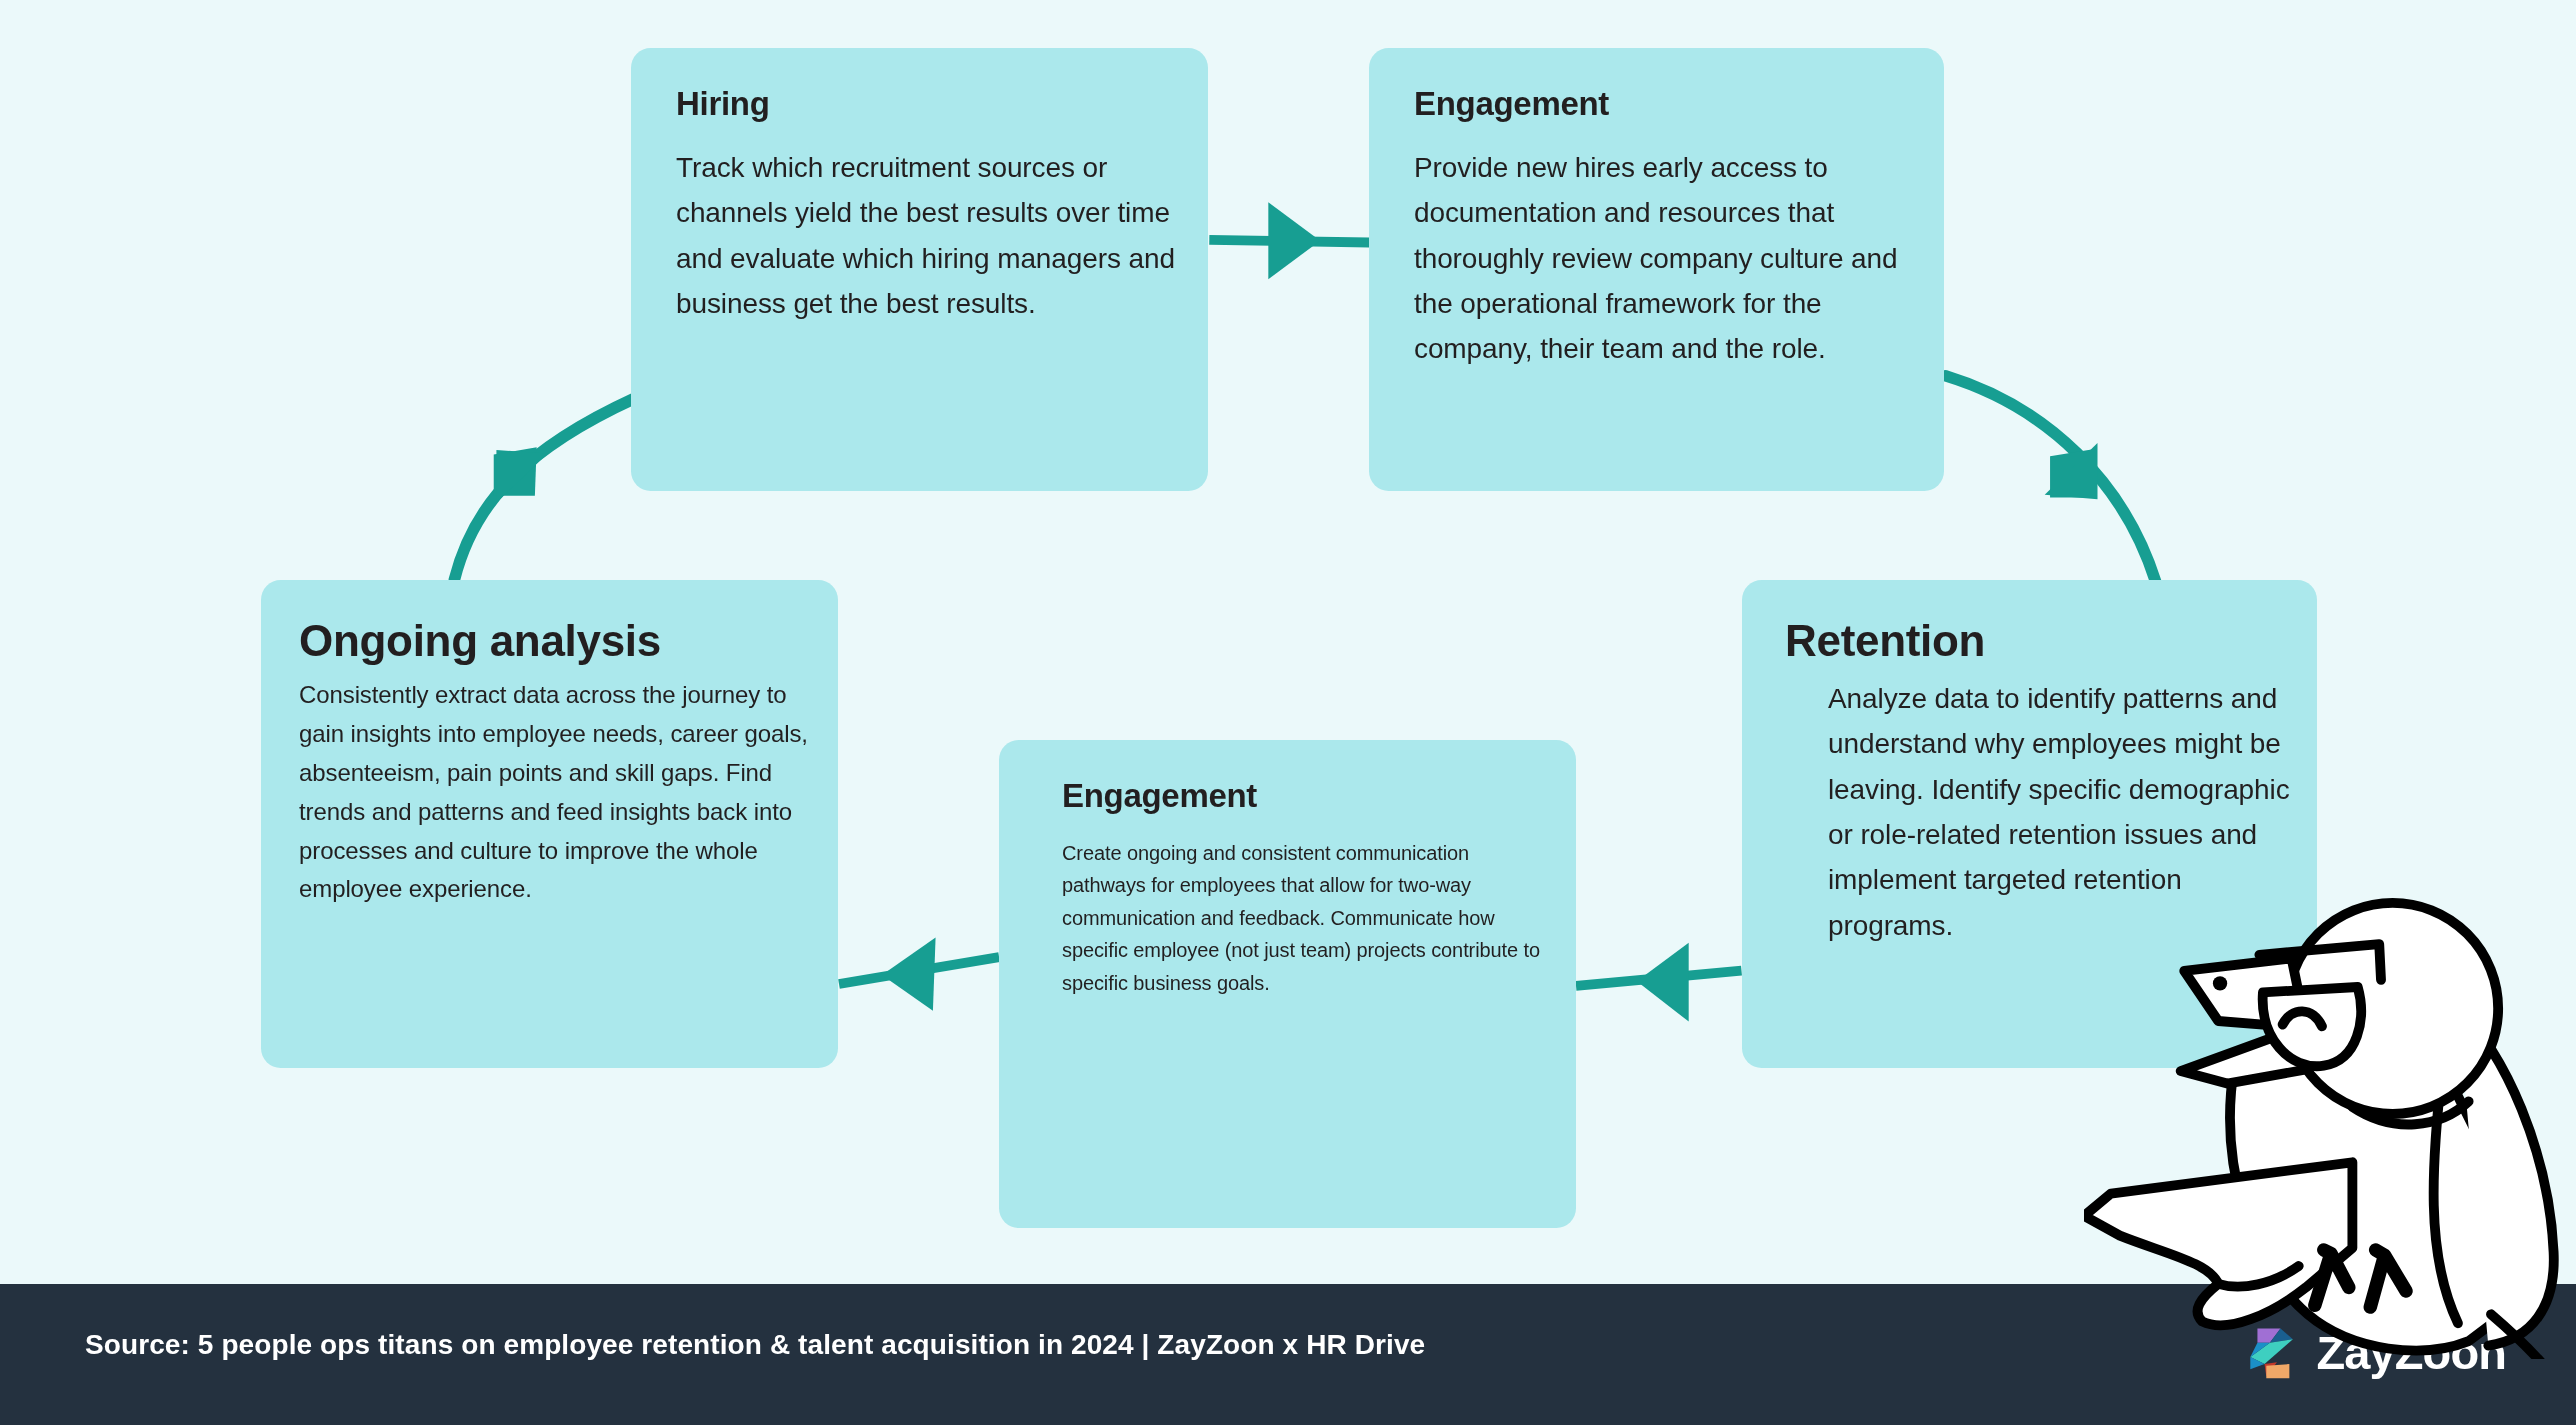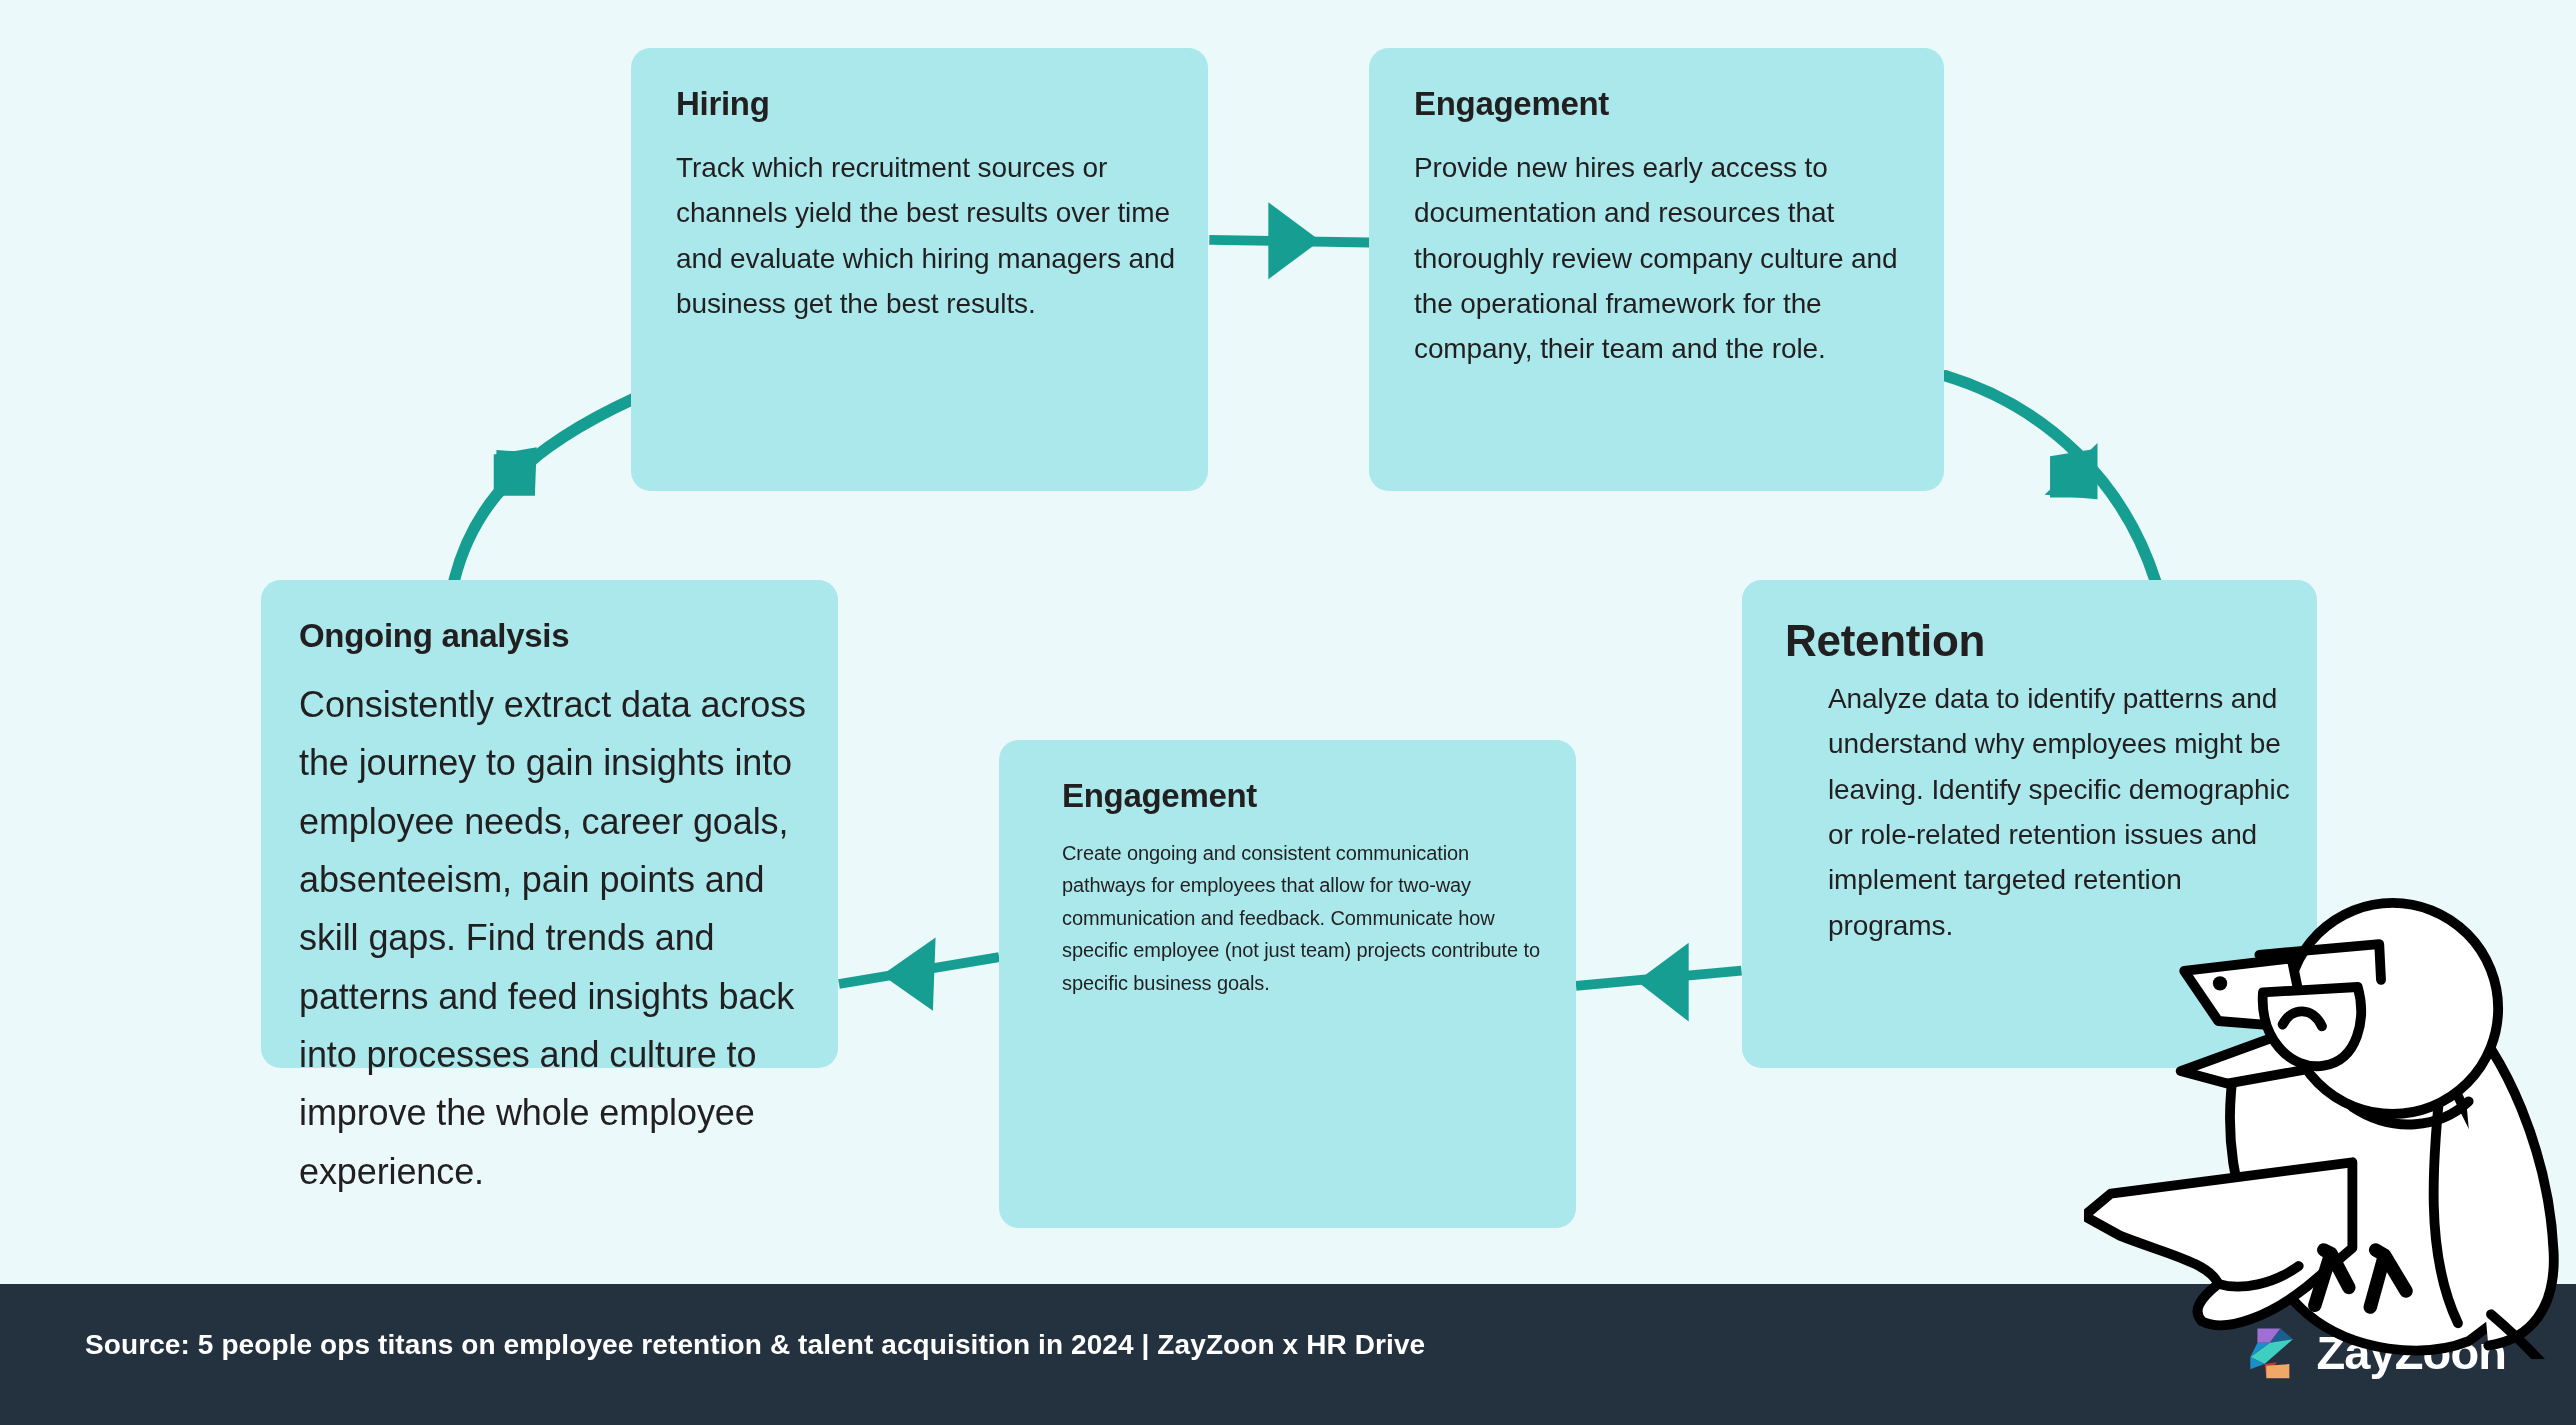--- a/index.html
+++ b/index.html
@@ -57,22 +57,22 @@
   #card-onboarding .title { left:45px; top:39px; font-size:33px; }
   #card-hiring .body,
   #card-onboarding .body  { left:45px; top:97px; right:25px; font-size:28px; }
 
   #card-retention .title  { left:43px; top:39px; font-size:44px; }
   #card-retention .body   { left:43px; top:96px; right:23px; font-size:28px;margin-left:43px; }
 
   #card-engagement .title { left:63px; top:39px; font-size:33px; }
   #card-engagement .body  { left:63px; top:97px; right:21.5px; font-size:20px; }
 
-  #card-ongoing .title    { left:38px; top:39px; font-size:33px; }
-  #card-ongoing .body     { left:38px; top:96px; right:23px; font-size:36px; }
+  #card-ongoing .title    { left:38px; top:39px; font-size:44px; }
+  #card-ongoing .body     { left:38px; top:96px; right:23px; font-size:24px; }
 
   
   #bird {
     position:absolute;
     left:2084px;
     top:894px;
     width:501px;
     height:465px;
     z-index:4;
     pointer-events:none;

